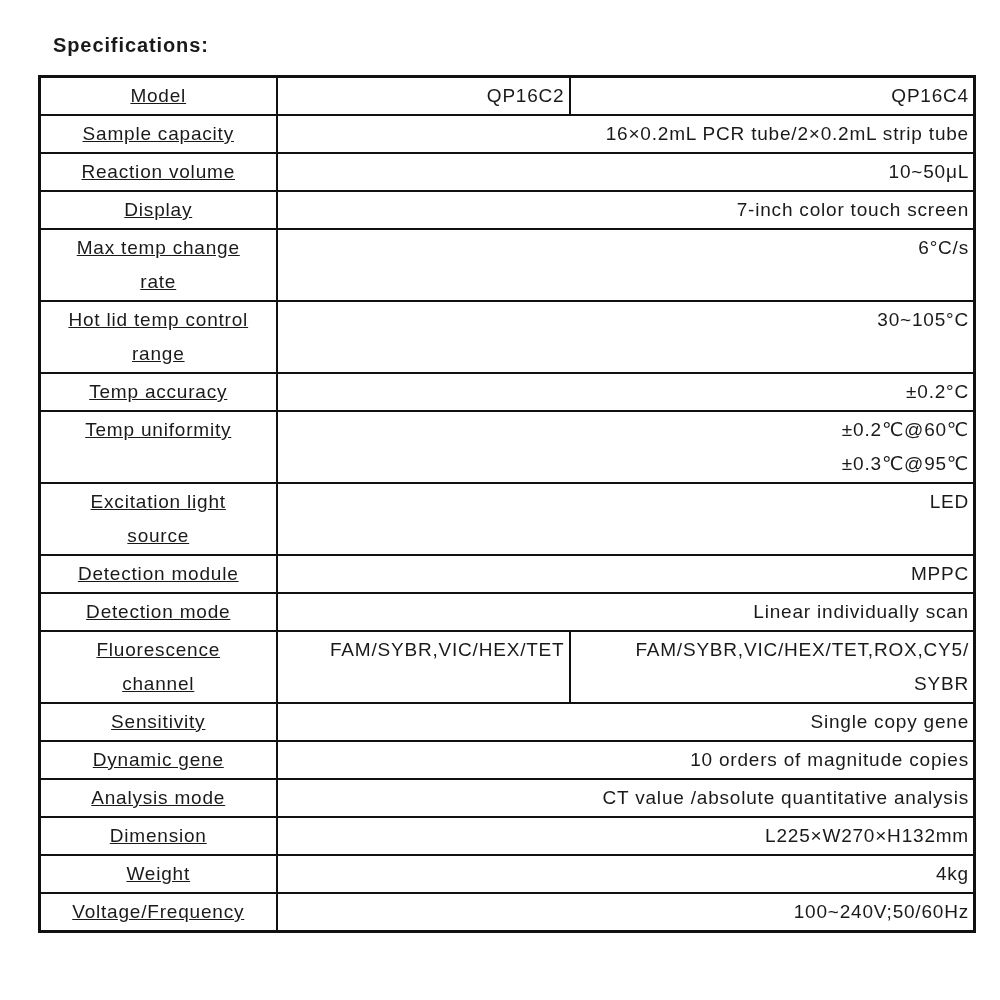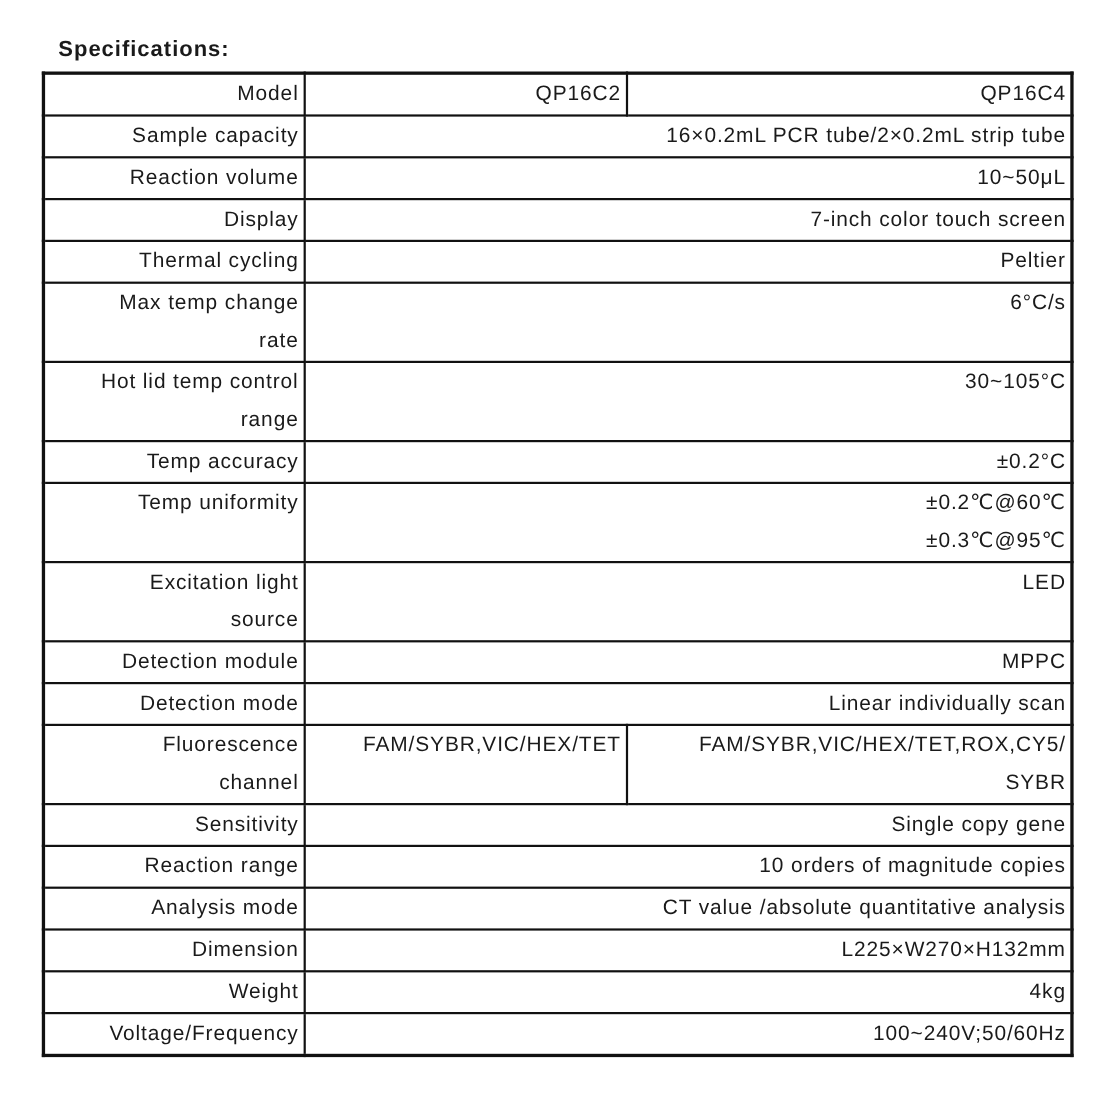--- a/index.html
+++ b/index.html
@@ -16,41 +16,42 @@
     color:var(--text-color);
   }
   .page{
     padding:34px 0 0 38px;
   }
   .title{
     font-size:20px;
     font-weight:bold;
     letter-spacing:0.9px;
     padding-left:15px;
-    margin-bottom:8px;
+    margin-bottom:18px;
   }
   table.spec{
     border-collapse:collapse;
     table-layout:fixed;
     width:935px;
     border:3px solid var(--border-color);
   }
   table.spec td{
     border:2px solid var(--border-color);
     font-size:19px;
     letter-spacing:0.8px;
     line-height:34px;
     vertical-align:top;
     padding:1px 4px;
     overflow:hidden;
   }
   td.label-cell{
-    text-align:right;
+    text-align:center;
     padding-left:10px;
     padding-right:6px;
+    text-decoration:underline;
   }
   td.value-cell{
     text-align:right;
   }
   .line{display:block;}
 </style>
 </head>
 <body>
 
 <div class="page">
@@ -72,24 +73,20 @@
           <td class="label-cell">Sample capacity</td>
           <td class="value-cell" colspan="2">16×0.2mL PCR tube/2×0.2mL strip tube</td>
         </tr>
         <tr>
           <td class="label-cell">Reaction volume</td>
           <td class="value-cell" colspan="2">10~50μL</td>
         </tr>
         <tr>
           <td class="label-cell">Display</td>
           <td class="value-cell" colspan="2">7-inch color touch screen</td>
-        </tr>
-        <tr>
-          <td class="label-cell">Thermal cycling</td>
-          <td class="value-cell" colspan="2">Peltier</td>
         </tr>
         <tr>
           <td class="label-cell">
             <div class="line">Max temp change</div>
             <div class="line">rate</div>
           </td>
           <td class="value-cell" colspan="2">6°C/s</td>
         </tr>
         <tr>
           <td class="label-cell">
@@ -133,21 +130,21 @@
           <td class="value-cell">
             <div class="line">FAM/SYBR,VIC/HEX/TET,ROX,CY5/</div>
             <div class="line">SYBR</div>
           </td>
         </tr>
         <tr>
           <td class="label-cell">Sensitivity</td>
           <td class="value-cell" colspan="2">Single copy gene</td>
         </tr>
         <tr>
-          <td class="label-cell">Reaction range</td>
+          <td class="label-cell">Dynamic gene</td>
           <td class="value-cell" colspan="2">10 orders of magnitude copies</td>
         </tr>
         <tr>
           <td class="label-cell">Analysis mode</td>
           <td class="value-cell" colspan="2">CT value /absolute quantitative analysis</td>
         </tr>
         <tr>
           <td class="label-cell">Dimension</td>
           <td class="value-cell" colspan="2">L225×W270×H132mm</td>
         </tr>

